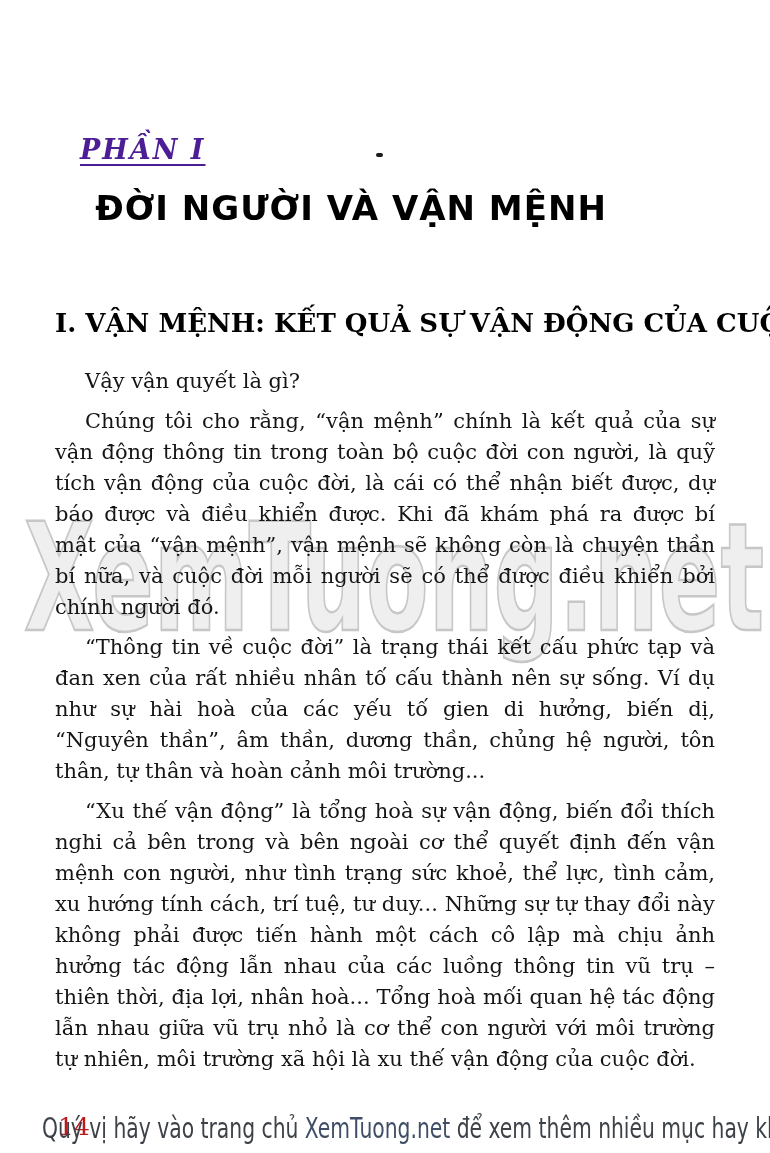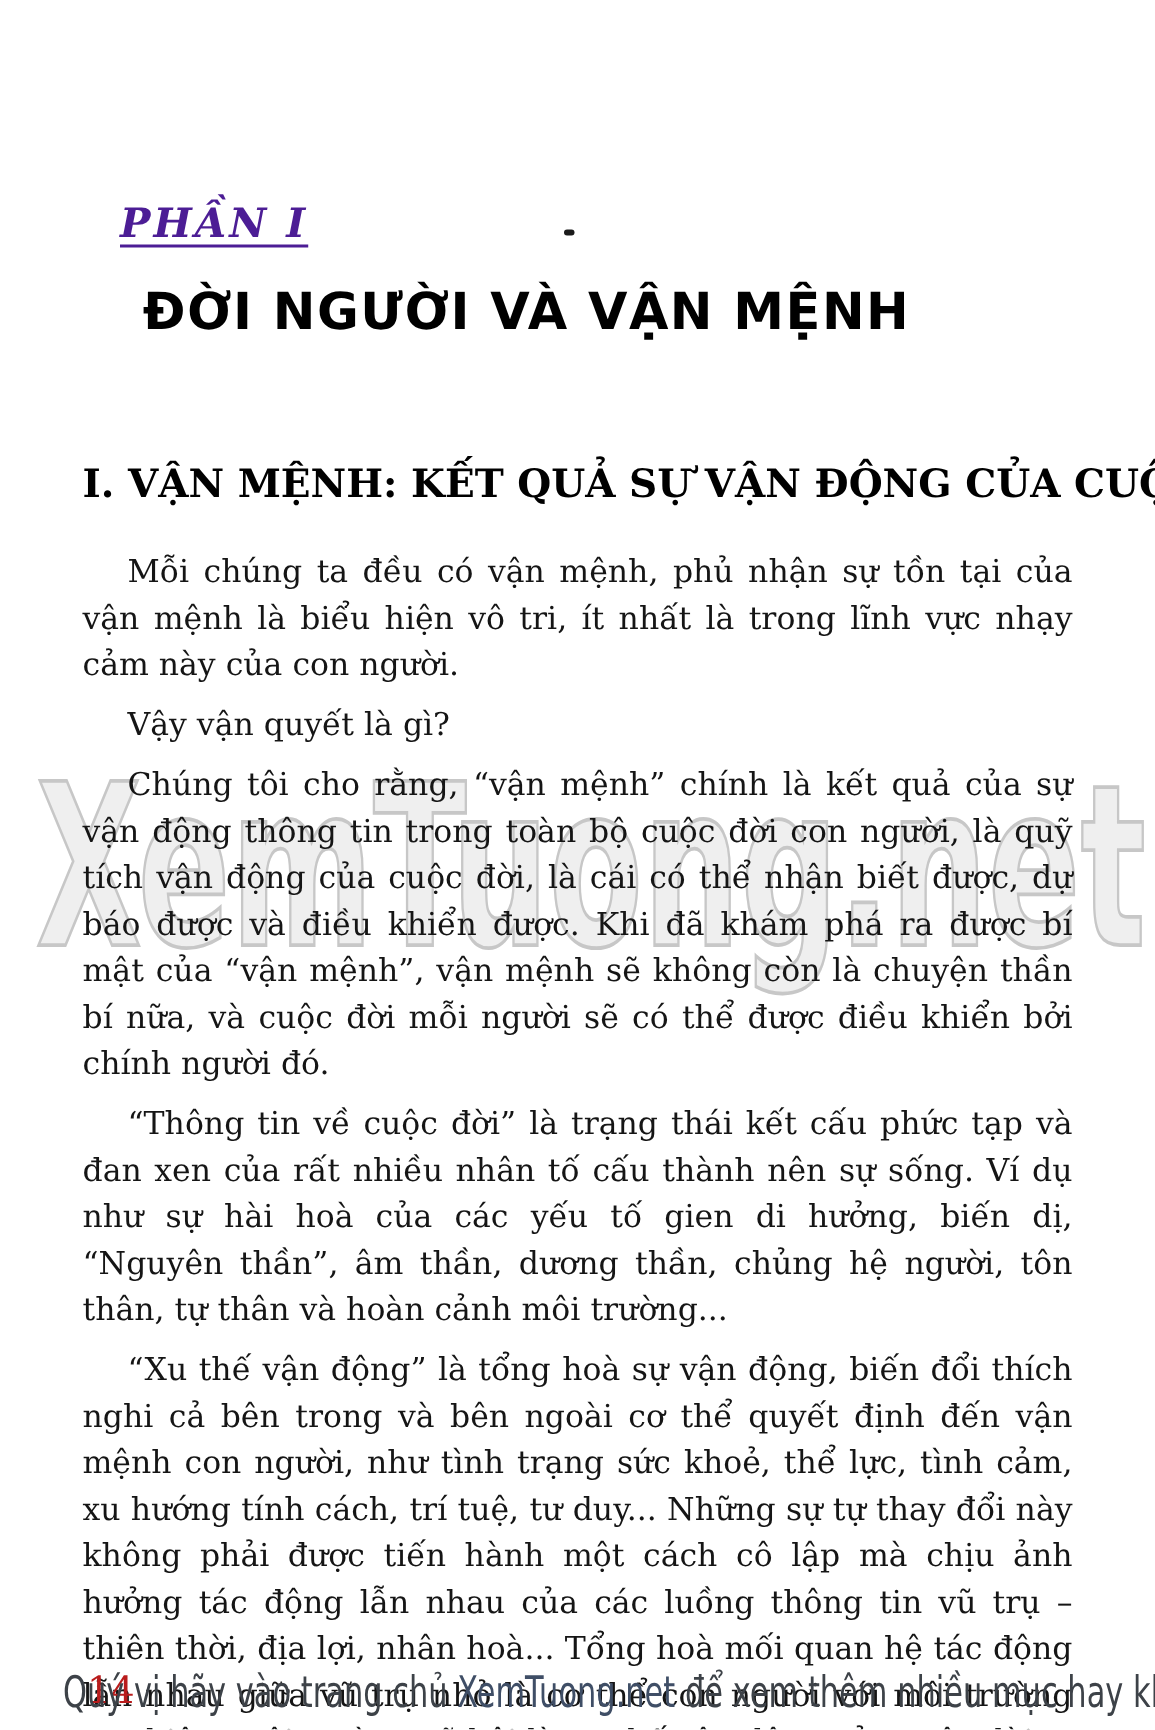--- a/index.html
+++ b/index.html
@@ -137,21 +137,20 @@
 
   <div class="part-label">PHẦN I</div>
 
   <div class="ink-dot"></div>
 
   <h1 class="main-title">ĐỜI NGƯỜI VÀ VẬN MỆNH</h1>
 
   <h2 class="section-heading">I. VẬN MỆNH: KẾT QUẢ SỰ VẬN ĐỘNG CỦA CUỘC ĐỜI</h2>
 
   <div class="body-text">
-    <p>Mỗi chúng ta đều có vận mệnh, phủ nhận sự tồn tại của vận mệnh là biểu hiện vô tri, ít nhất là trong lĩnh vực nhạy cảm này của con người.</p>
     <p>Vậy vận quyết là gì?</p>
     <p>Chúng tôi cho rằng, “vận mệnh” chính là kết quả của sự vận động thông tin trong toàn bộ cuộc đời con người, là quỹ tích vận động của cuộc đời, là cái có thể nhận biết được, dự báo được và điều khiển được. Khi đã khám phá ra được bí mật của “vận mệnh”, vận mệnh sẽ không còn là chuyện thần bí nữa, và cuộc đời mỗi người sẽ có thể được điều khiển bởi chính người đó.</p>
     <p>“Thông tin về cuộc đời” là trạng thái kết cấu phức tạp và đan xen của rất nhiều nhân tố cấu thành nên sự sống. Ví dụ như sự hài hoà của các yếu tố gien di hưởng, biến dị, “Nguyên thần”, âm thần, dương thần, chủng hệ người, tôn thân, tự thân và hoàn cảnh môi trường...</p>
     <p>“Xu thế vận động” là tổng hoà sự vận động, biến đổi thích nghi cả bên trong và bên ngoài cơ thể quyết định đến vận mệnh con người, như tình trạng sức khoẻ, thể lực, tình cảm, xu hướng tính cách, trí tuệ, tư duy... Những sự tự thay đổi này không phải được tiến hành một cách cô lập mà chịu ảnh hưởng tác động lẫn nhau của các luồng thông tin vũ trụ – thiên thời, địa lợi, nhân hoà... Tổng hoà mối quan hệ tác động lẫn nhau giữa vũ trụ nhỏ là cơ thể con người với môi trường tự nhiên, môi trường xã hội là xu thế vận động của cuộc đời.</p>
 
   </div>
 
   <div class="page-number">14</div>
 
   <div class="footer">

